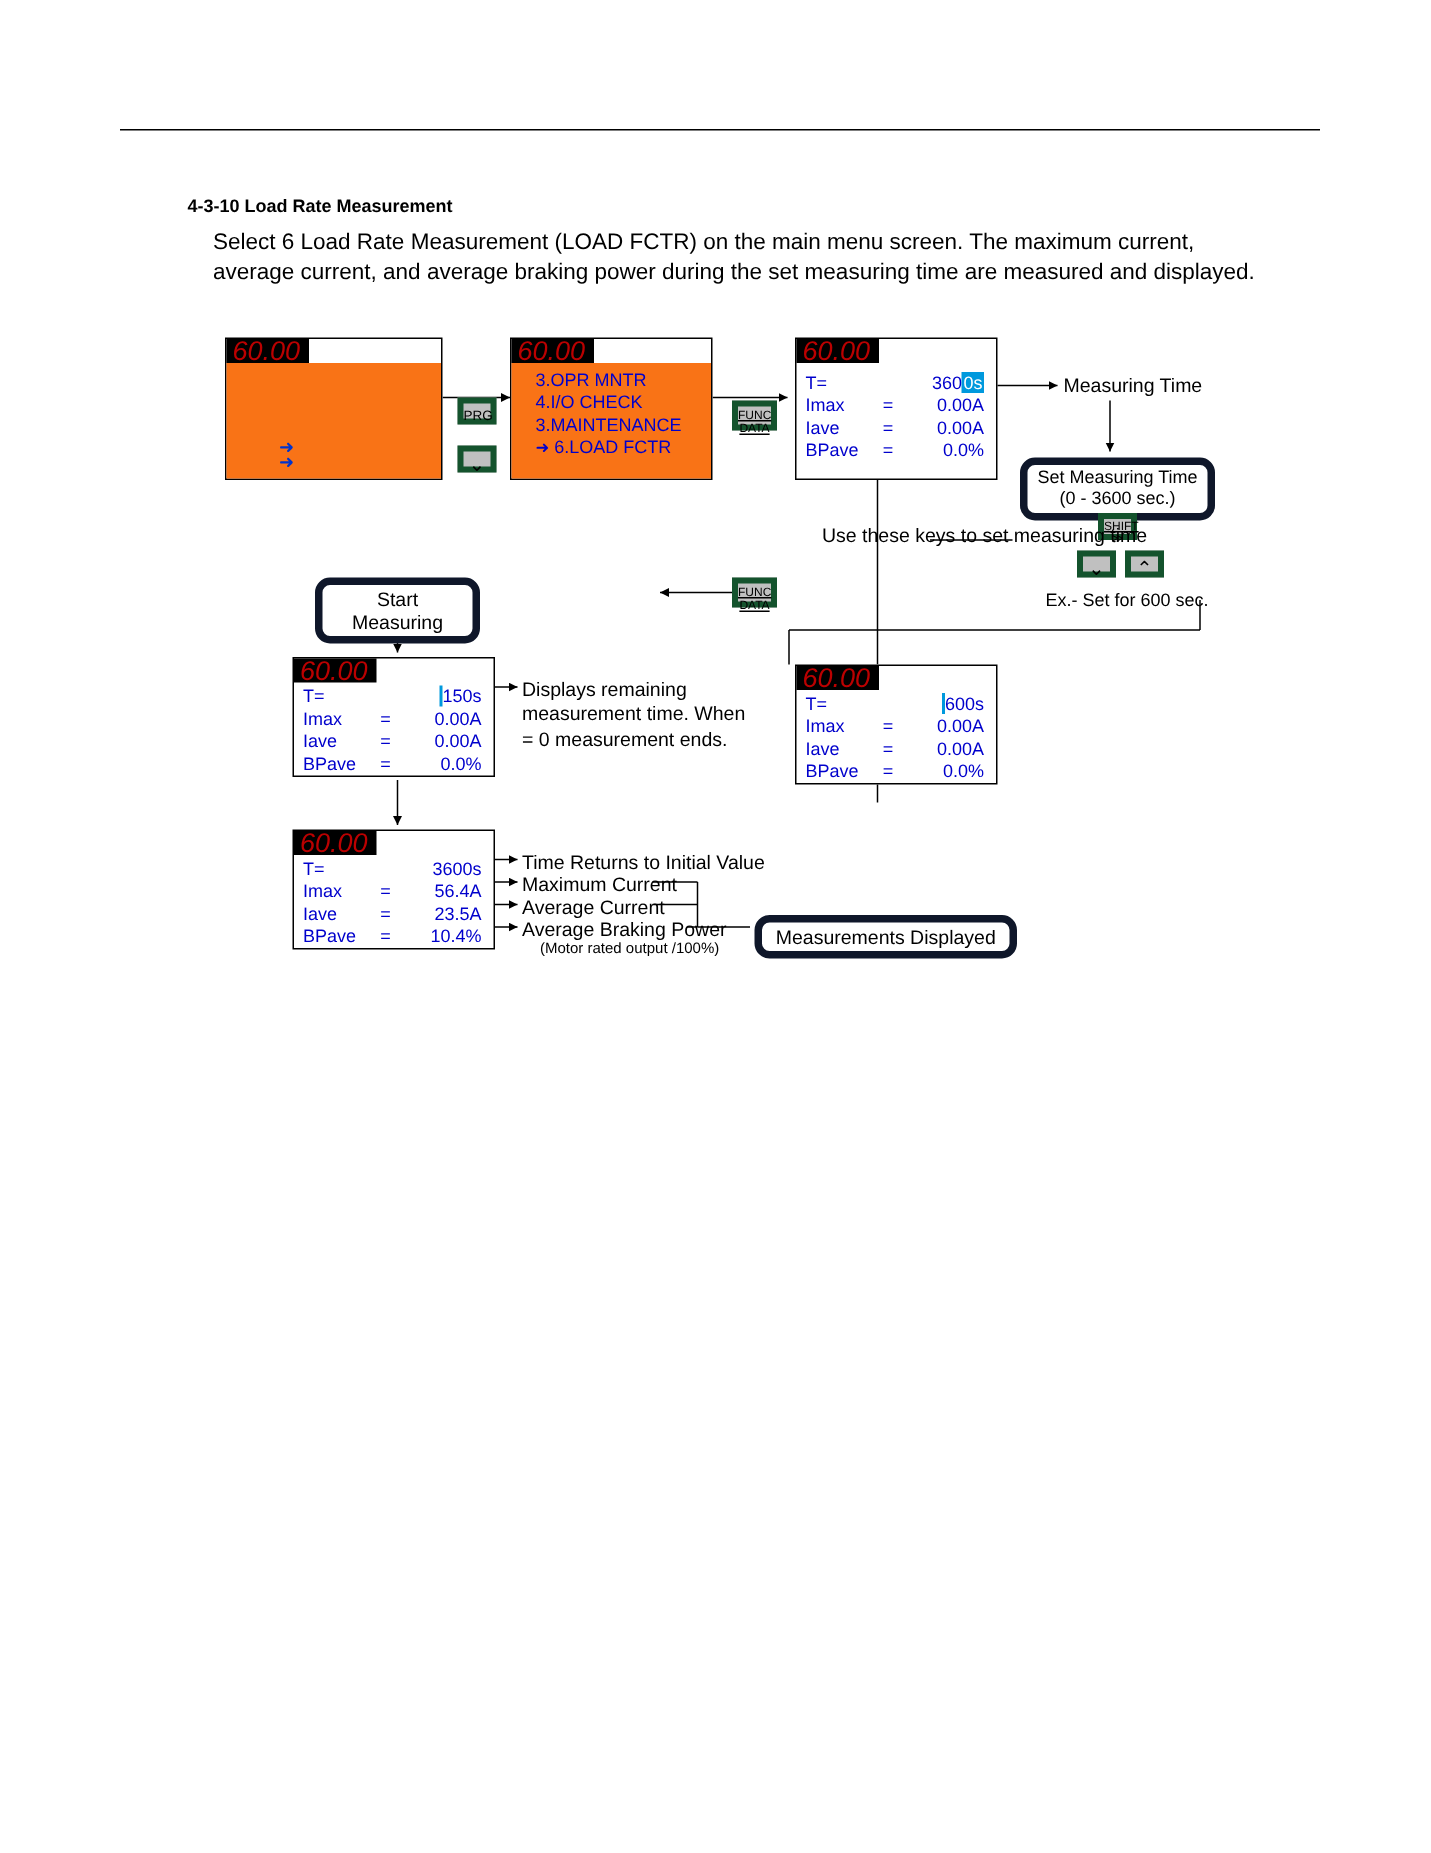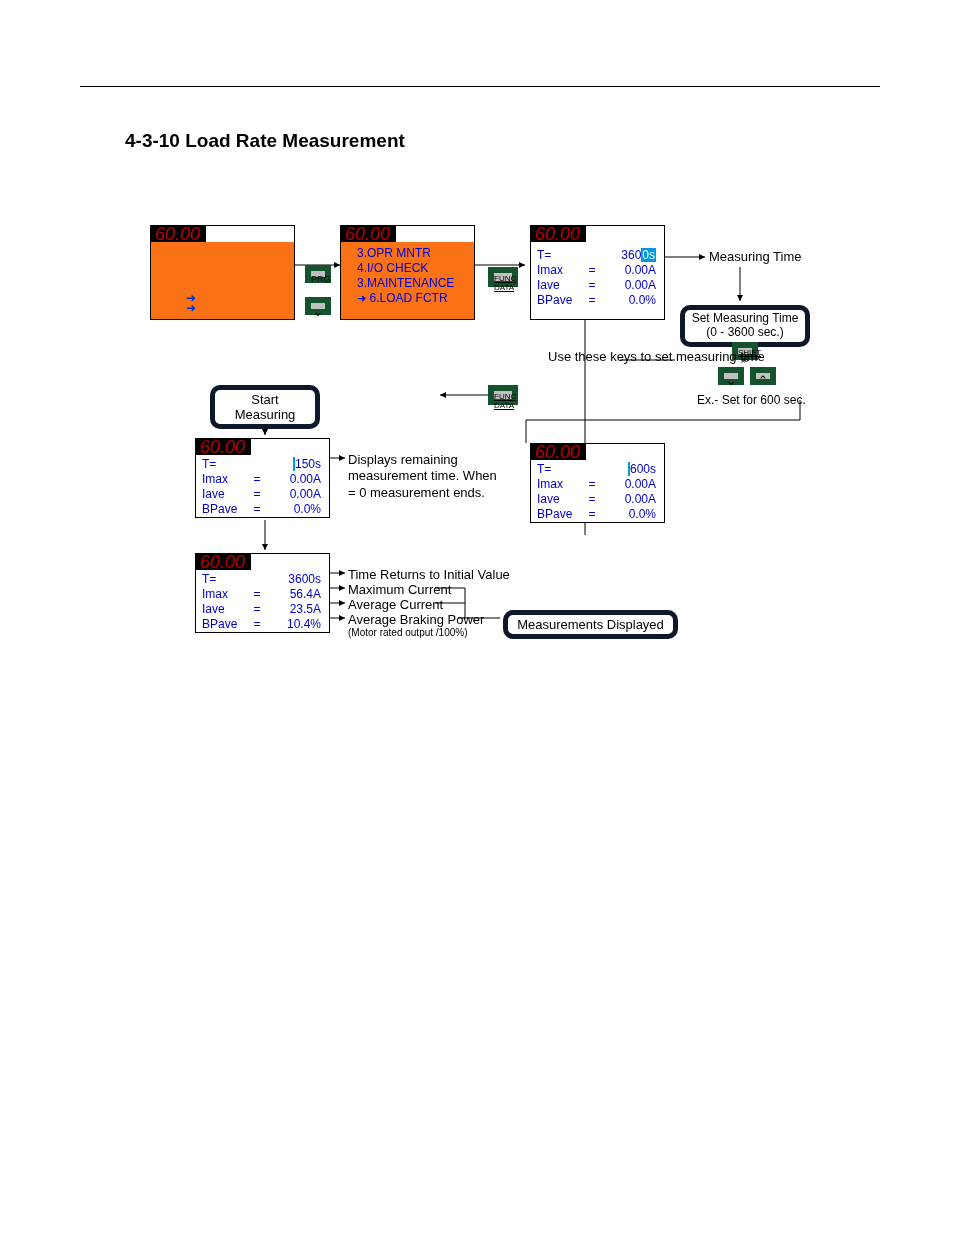--- a/index.html
+++ b/index.html
@@ -1,50 +1,51 @@
 <!DOCTYPE html>
 <html><head>
 <meta charset="utf-8">
 <style>
   html,body{margin:0;padding:0;background:#fff;}
   body{width:954px;font-family:Arial,Helvetica,sans-serif;color:#000;}
   .page{position:relative;width:954px;height:1235px;}
   .rule{position:absolute;left:80px;top:86px;width:800px;height:1px;background:#000;}
-  .title{position:absolute;left:125px;top:130px;font-size:19px;font-weight:bold;}
+  .title{position:absolute;left:125px;top:130px;font-size:12px;font-weight:bold;}
   .para{position:absolute;left:142px;top:152px;width:700px;font-size:15px;line-height:1.35;}
   .diagram{position:absolute;left:140px;top:225px;width:760px;height:440px;}
   
   .panel{position:absolute;border:1px solid #000;background:#fff;box-sizing:border-box;}
   .led{position:absolute;background:#000;color:#b00;font-family:"Arial Narrow",Arial;font-style:italic;font-size:18px;line-height:16px;padding:0 4px;box-sizing:border-box;height:16px;width:55px;}
   .menu-body{position:absolute;left:0;top:16px;right:0;bottom:0;background:#f97316;}
   .blue{color:#0000cc;font-size:12px;line-height:15px;}
   .arrowr{color:#0000cc;font-size:11px;}
   
   .row{display:flex;font-size:12px;color:#0000cc;line-height:15px;}
   .c1{width:48px;}.c2{width:14px;text-align:center;}.c3{flex:1;text-align:right;padding-right:6px;}
   .hl{background:#0099dd;color:#fff;padding:0 1px;}
   
-  .key{position:absolute;background:#c0c0c0;border:6px solid #14532d;font-size:9px;text-align:center;box-sizing:border-box;}
+  .key{position:absolute;background:#c0c0c0;border:4px solid #14532d;font-size:9px;text-align:center;box-sizing:border-box;}
   .key.big{width:26px;height:18px;line-height:16px;}
   .key-func{width:30px;height:20px;line-height:9px;padding-top:1px;font-size:8px;}
   .key-func span{display:block;text-decoration:underline;}
   
   .pill{position:absolute;border:5px solid #0f172a;border-radius:10px;background:#fff;font-size:13px;text-align:center;padding:2px 6px;box-sizing:border-box;}
   
   .lbl{position:absolute;font-size:13px;line-height:1.25;}
   .small{font-size:10px;}
   
   svg.wires{position:absolute;left:0;top:0;width:100%;height:100%;overflow:visible;}
   line{stroke:#000;stroke-width:1}
 </style>
 </head>
 <body>
 <div class="page">
  <div class="rule"></div>
  <div class="title"><span>4-3-10</span> <span>Load Rate Measurement</span></div>
+ <div class="para">Select 6 Load Rate Measurement (LOAD FCTR) on the main menu screen. The maximum current, average current, and average braking power during the set measuring time are measured and displayed.</div>
 
  <div class="diagram">
   <svg class="wires" viewBox="0 0 760 440">
     <defs>
       <marker id="ah" markerWidth="8" markerHeight="8" refX="6" refY="3" orient="auto">
             <path d="M0,0 L6,3 L0,6 Z" fill="#000"></path>
           </marker>
     </defs>
 
     <line x1="155" y1="40" x2="200" y2="40" marker-end="url(#ah)"></line>
@@ -223,16 +224,16 @@
             <span class="c1">BPave</span>
             <span class="c2">=</span>
             <span class="c3">10.4%</span>
           </div>
     </div>
   </div>
   <div class="lbl" style="left:208px;top:342px;">Time Returns to Initial Value</div>
   <div class="lbl" style="left:208px;top:357px;">Maximum Current</div>
   <div class="lbl" style="left:208px;top:372px;">Average Current</div>
   <div class="lbl" style="left:208px;top:387px;">Average Braking Power</div>
-  <div class="lbl small" style="left:208px;top:402px;text-align:center;">(Motor rated output /100%)</div>
+  <div class="lbl small" style="left:220px;top:402px;text-align:center;">(Motor rated output /100%)</div>
   <div class="pill" style="left:363px;top:385px;width:175px;">Measurements Displayed</div>
  </div>
 </div>
 
 </body></html>

